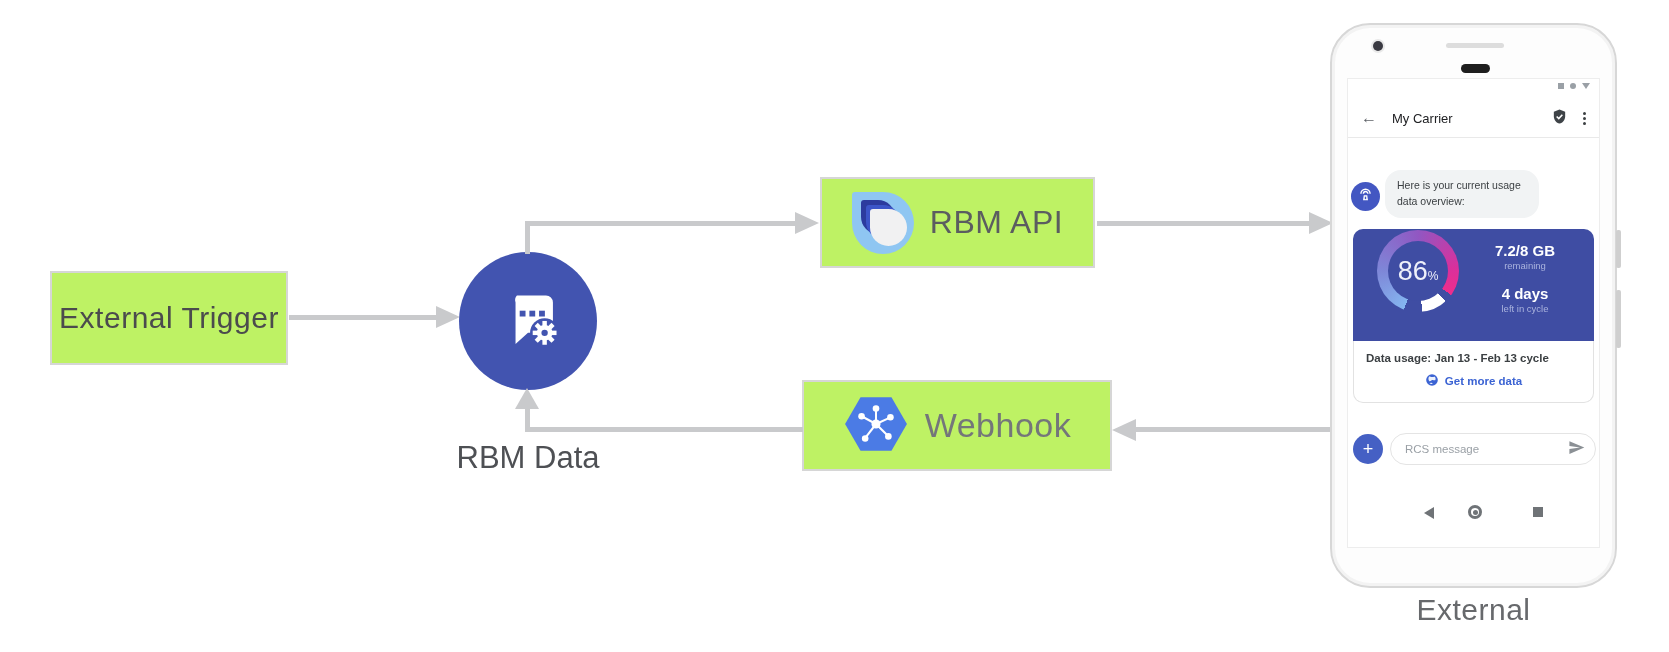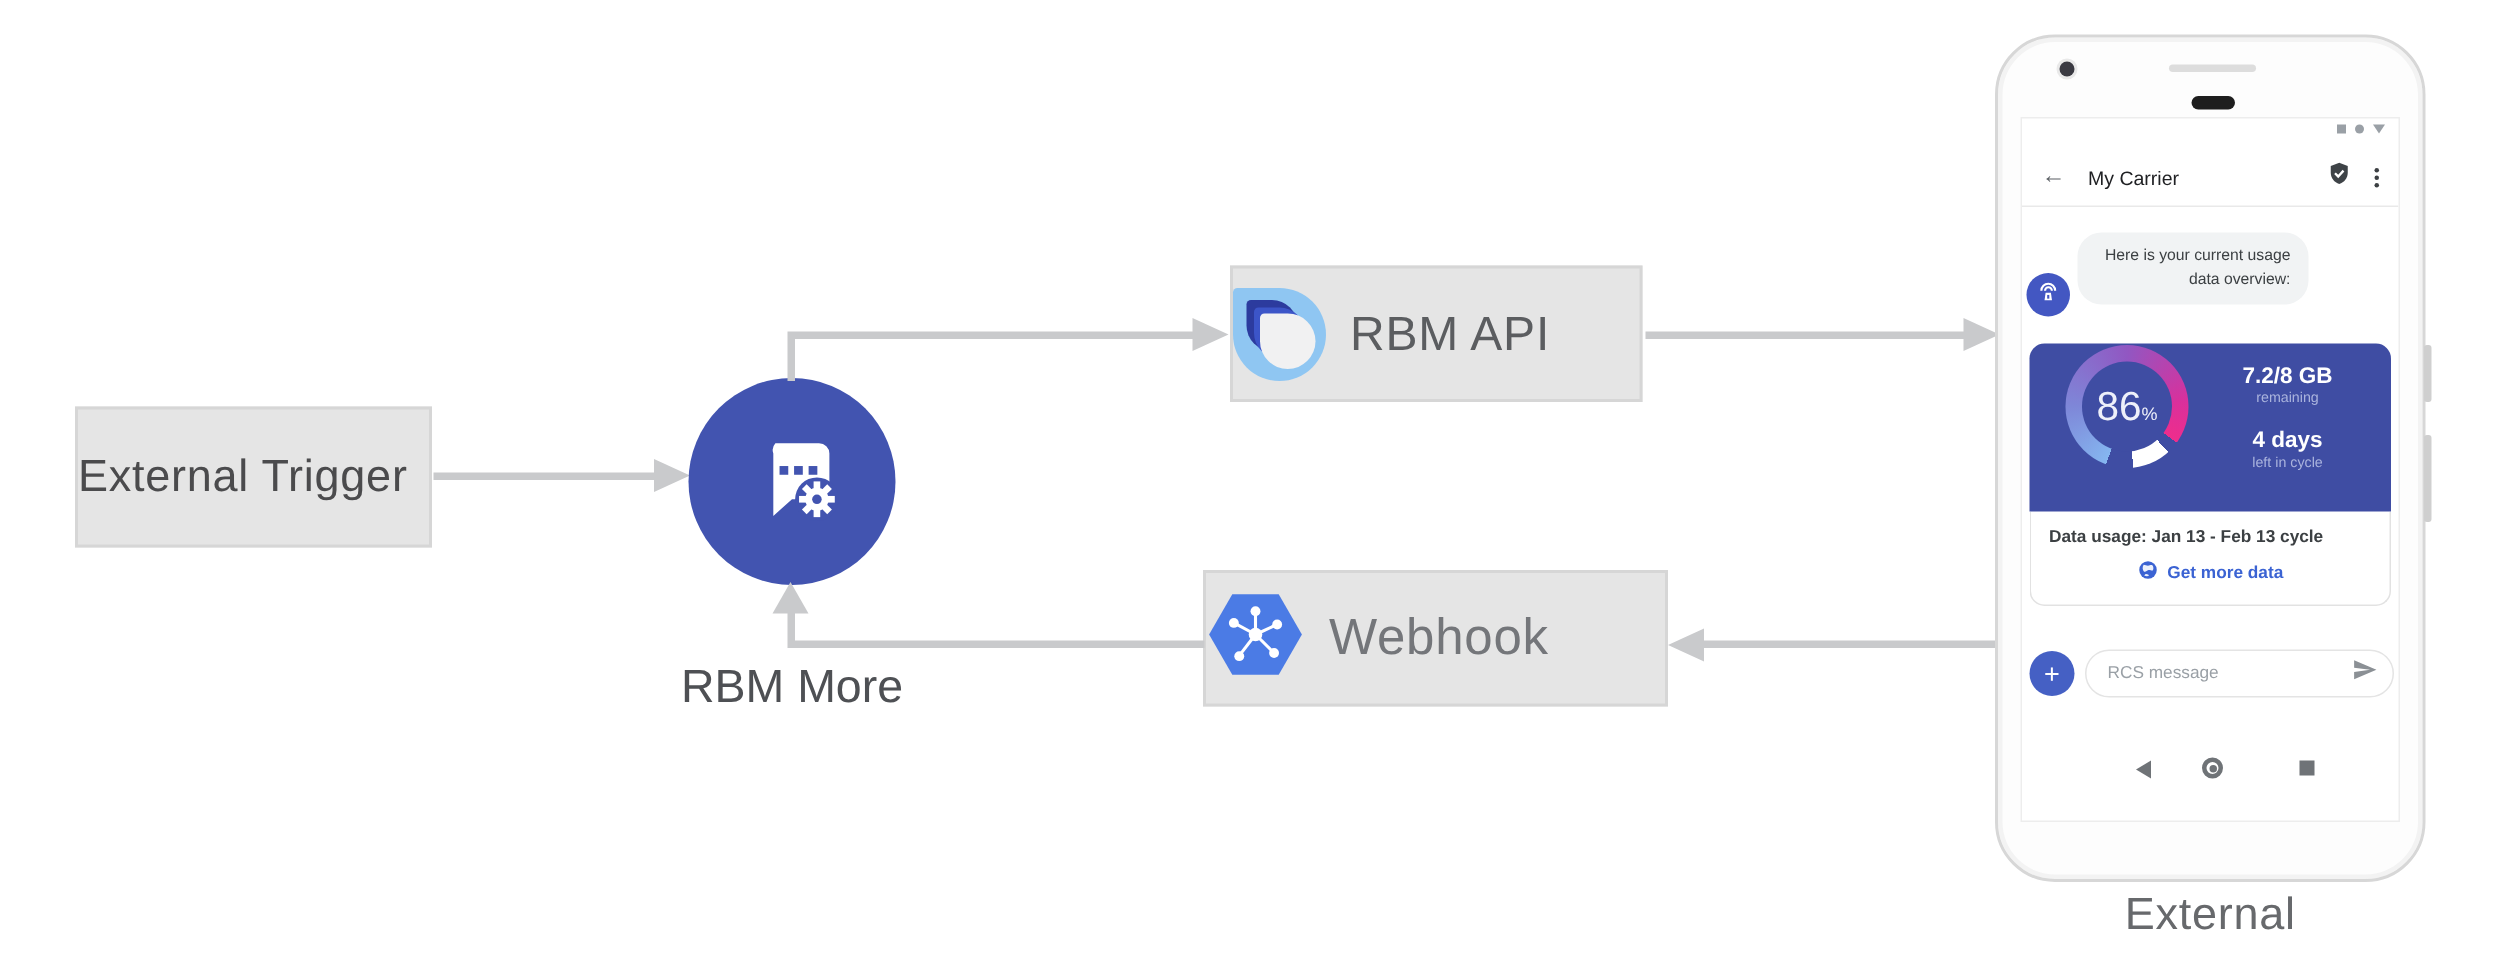--- a/index.html
+++ b/index.html
@@ -1,20 +1,20 @@
 <!DOCTYPE html>
 <html><head>
 <meta charset="utf-8">
 <style>
   * { margin:0; padding:0; box-sizing:border-box; }
   body { background:#fff; font-family:"Liberation Sans", sans-serif; }
   #canvas { position:relative; width:1669px; height:652px; background:#fff; overflow:hidden; }
 
   
-  .dbox { position:absolute; background:#e5e5e5; border:2px solid #d6d6d6; display:flex; align-items:center; gap:16px; }
+  .dbox { position:absolute; background:#bef264; border:2px solid #d6d6d6; display:flex; align-items:center; justify-content:center; gap:16px; }
   .dlabel { font-weight:300; letter-spacing:.5px; }
   #box-external { left:50px; top:271px; width:238px; height:94px; }
   #box-external .dlabel { font-size:30px; color:#4b4b4d; }
   #box-api { left:820px; top:177px; width:275px; height:91px; }
   #box-api .dlabel { font-size:32px; color:#5b5d60; }
   #box-webhook { left:802px; top:380px; width:310px; height:91px; }
   #box-webhook .dlabel { font-size:34px; color:#74767a; }
 
   #agent-circle { position:absolute; left:459px; top:252px; width:138px; height:138px; border-radius:50%; background:#4254b0; display:flex; align-items:center; justify-content:center; }
   #agent-label { position:absolute; left:418px; top:440px; width:220px; text-align:center; font-size:31px; font-weight:300; color:#4e5054; }
@@ -51,21 +51,21 @@
 
   #appbar { position:absolute; top:22px; left:0; width:100%; height:34px; display:flex; align-items:center; padding:0 13px; }
   #back-arrow { font-size:16px; color:#5f6368; line-height:1; }
   #appbar-title { margin-left:15px; font-size:13px; color:#202124; }
   #appbar-spacer { flex:1; }
   #kebab { margin-left:15px; display:flex; flex-direction:column; gap:2px; }
   #kebab i { width:3px; height:3px; border-radius:50%; background:#3c4043; }
   #appbar-divider { position:absolute; top:58px; left:0; width:100%; height:1px; background:#e9e9e9; }
 
   #avatar { position:absolute; left:3px; top:103px; width:29px; height:29px; border-radius:50%; background:#4357c2; display:flex; align-items:center; justify-content:center; }
-  #bubble { position:absolute; left:37px; top:76px; width:154px; background:#f1f3f4; border-radius:16px; padding:8px 12px; font-size:10.5px; line-height:1.5; color:#3c4043;text-align:right; }
+  #bubble { position:absolute; left:37px; top:91px; width:154px; background:#f1f3f4; border-radius:16px; padding:8px 12px; font-size:10.5px; line-height:1.5; color:#3c4043; }
 
   #card { position:absolute; left:5px; top:150px; width:241px; border-radius:10px; }
   #card-blue { position:relative; height:112px; background:#3f4da3; border-radius:10px 10px 0 0; }
   #gauge { position:absolute; left:24px; top:1px; width:82px; height:82px; border-radius:50%;
     background:conic-gradient(from 200deg,#85b6f0 0deg,#7e87d8 70deg,#9157c2 160deg,#d9309c 245deg,#ee2d8c 286deg,transparent 286deg 298deg,#ffffff 298deg 334deg,transparent 334deg 360deg); }
   #gauge::after { content:""; position:absolute; inset:11px; border-radius:50%; background:#3f4da3; }
   #gauge-text { position:absolute; inset:0; display:flex; align-items:center; justify-content:center; color:#eef0fa; z-index:2; }
   #gauge-text .pct { font-size:27px; font-weight:300; }
   #gauge-text .sign { font-size:12px; margin-top:9px; }
   #card-stats { position:absolute; right:8px; top:13px; width:122px; text-align:center; color:#fff; }
@@ -120,21 +120,21 @@
             <rect x="-1.6" y="4.6" width="3.2" height="4" transform="rotate(45)"></rect>
             <rect x="-8.6" y="-1.6" width="4" height="3.2" transform="rotate(45)"></rect>
             <rect x="4.6" y="-1.6" width="4" height="3.2" transform="rotate(45)"></rect>
             <circle r="5.6"></circle>
           </g>
           <circle r="2.3" fill="#4254b0"></circle>
         </g>
       </svg>
     </span>
   </div>
-  <div id="agent-label">RBM More</div>
+  <div id="agent-label">RBM Data</div>
 
   <div class="aline" style="left:525px; top:226px; width:5px; height:28px;"></div>
   <div class="aline" style="left:525px; top:221px; width:272px; height:5px;"></div>
   <div class="ahead right" style="left:795px; top:212px;"></div>
 
   <div class="dbox" id="box-api">
     <span class="apilogo">
       <i class="drop d1"></i>
         <i class="drop d2"></i>
         <i class="drop d3"></i>

